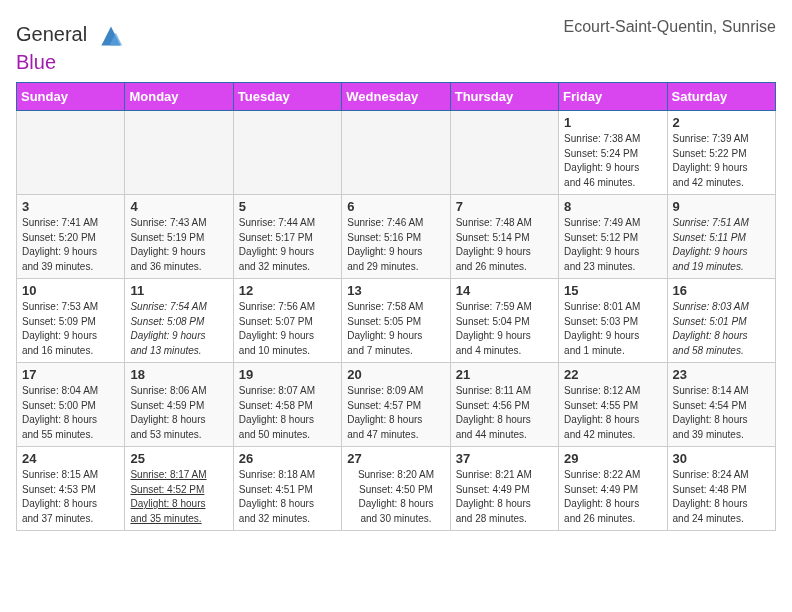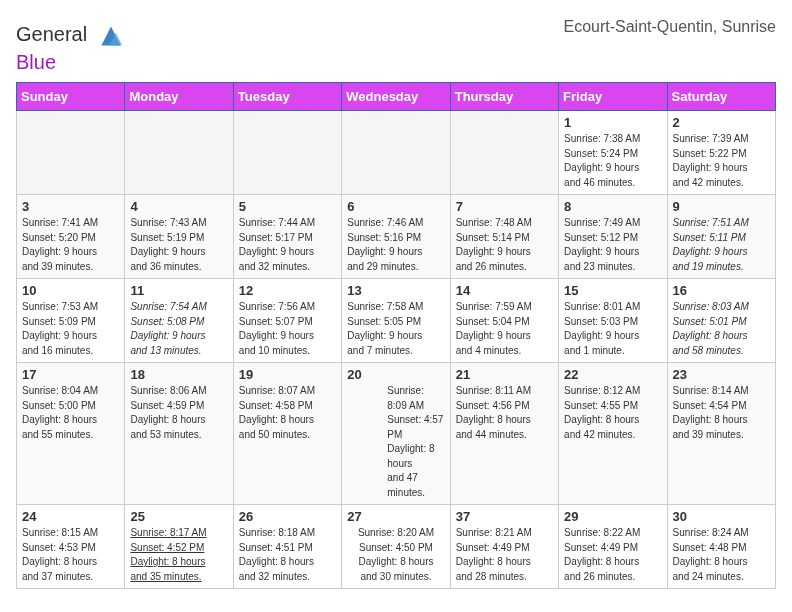--- a/index.html
+++ b/index.html
@@ -264,21 +264,21 @@
         </td>
         <td>
           <span class="day-num">19</span>
           <div class="day-info" style="white-space: pre-line;">Sunrise: 8:07 AM
 Sunset: 4:58 PM
 Daylight: 8 hours
 and 50 minutes.</div>
         </td>
         <td>
           <span class="day-num">20</span>
-          <div class="day-info" style="white-space: pre-line; margin-left: 40px;">Sunrise: 8:09 AM
+          <div class="day-info" style="white-space: pre-line;">Sunrise: 8:09 AM
 Sunset: 4:57 PM
 Daylight: 8 hours
 and 47 minutes.</div>
         </td>
         <td>
           <span class="day-num">21</span>
           <div class="day-info" style="white-space: pre-line;">Sunrise: 8:11 AM
 Sunset: 4:56 PM
 Daylight: 8 hours
 and 44 minutes.</div>

